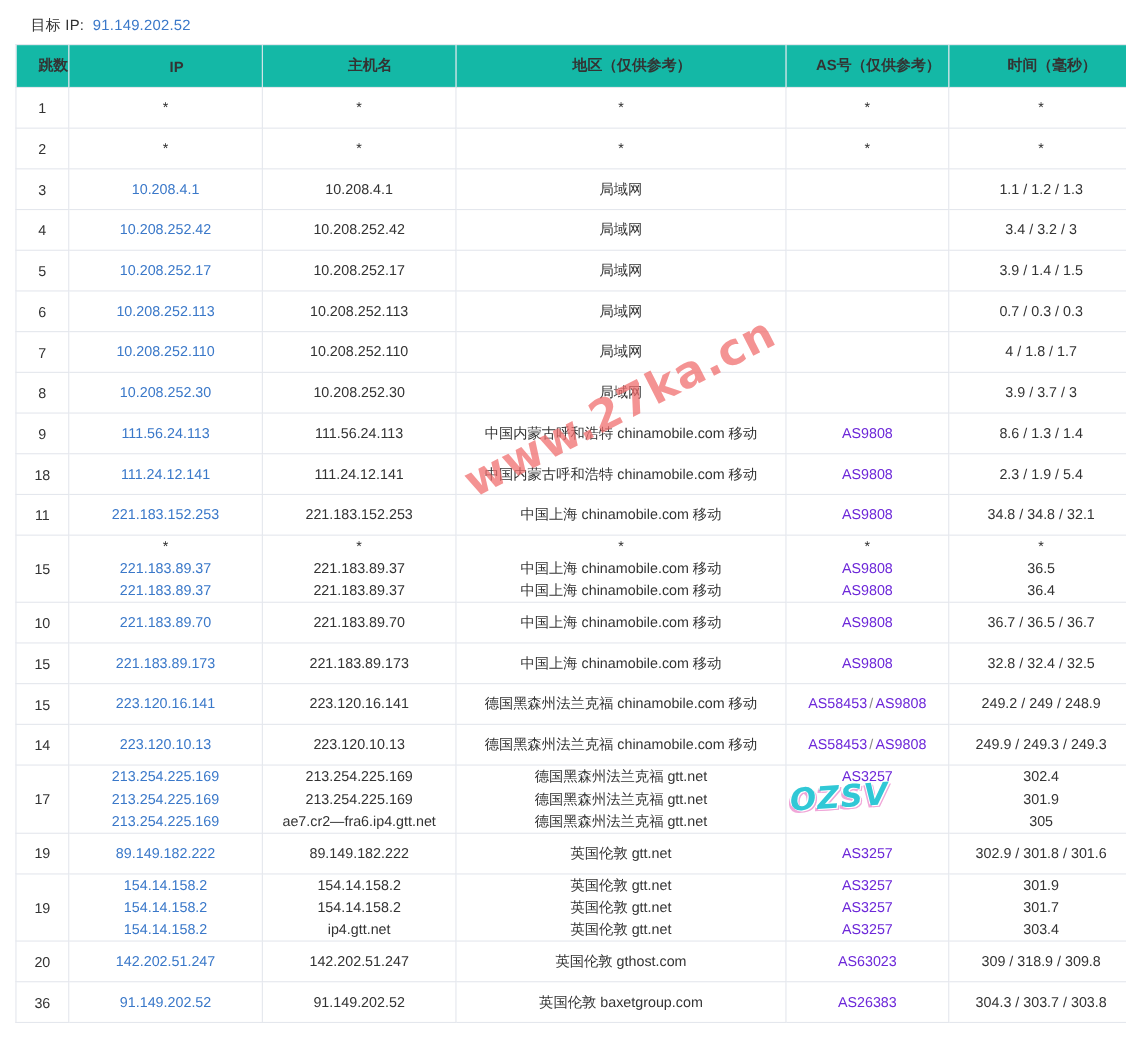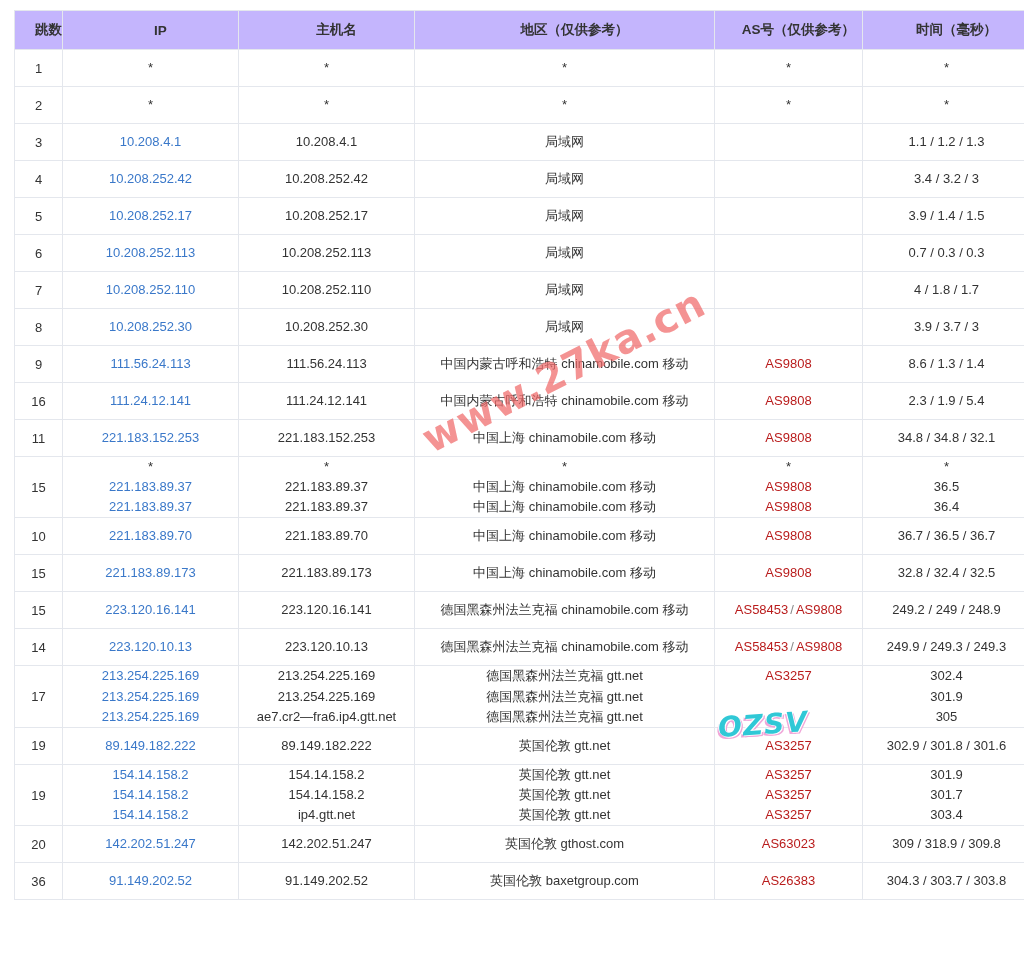--- a/index.html
+++ b/index.html
@@ -44,42 +44,42 @@
     border: 1px solid #e4e7ed;
     text-align: center;
     vertical-align: middle;
     padding: 0;
   }
   table.trace thead th {
     height: 38px;
     font-weight: bold;
     color: #333;
     font-size: 13.5px;
-    background: #c4b5fd;
+    background: #14b8a6;
     padding-left: 20px;
   }
   table.trace tbody td {
     height: 36px;
     font-size: 13px;
   }
   tr.multi3 td {
     height: 62px;
   }
   .col-hop { width: 48px; }
   .col-ip { width: 176px; }
   .col-host { width: 176px; }
   .col-region { width: 300px; }
   .col-as { width: 148px; }
   .col-time { width: 168px; }
 
   .ip-link {
     color: #3a78c9;
   }
   .as-link {
-    color: #b91c1c;
+    color: #6d28d9;
   }
   .as-sep {
     color: #888;
     padding: 0 2px;
   }
   .stack {
     display: flex;
     flex-direction: column;
     justify-content: center;
     line-height: 1.55;
@@ -125,20 +125,24 @@
       -2px 2px 0 #f0a6d8;
     transform: rotate(-4deg);
     display: inline-block;
   }
 </style>
 </head>
 <body>
 
 <div class="page">
 
+  <div class="target-line">
+    <span class="label">目标 IP:</span>
+    <span class="ip">91.149.202.52</span>
+  </div>
 
   <table class="trace">
     <colgroup>
       <col class="col-hop">
       <col class="col-ip">
       <col class="col-host">
       <col class="col-region">
       <col class="col-as">
       <col class="col-time">
     </colgroup>
@@ -399,21 +403,21 @@
               <div><span class="as-link">AS9808</span></div>
             </div>
           </td>
           <td>
             <div class="stack">
               <div>8.6 / 1.3 / 1.4</div>
             </div>
           </td>
         </tr>
         <tr>
-          <td>16</td>
+          <td>18</td>
           <td>
             <div class="stack">
               <div><span class="ip-link">111.24.12.141</span></div>
             </div>
           </td>
           <td>
             <div class="stack">
               <div>111.24.12.141</div>
             </div>
           </td>

